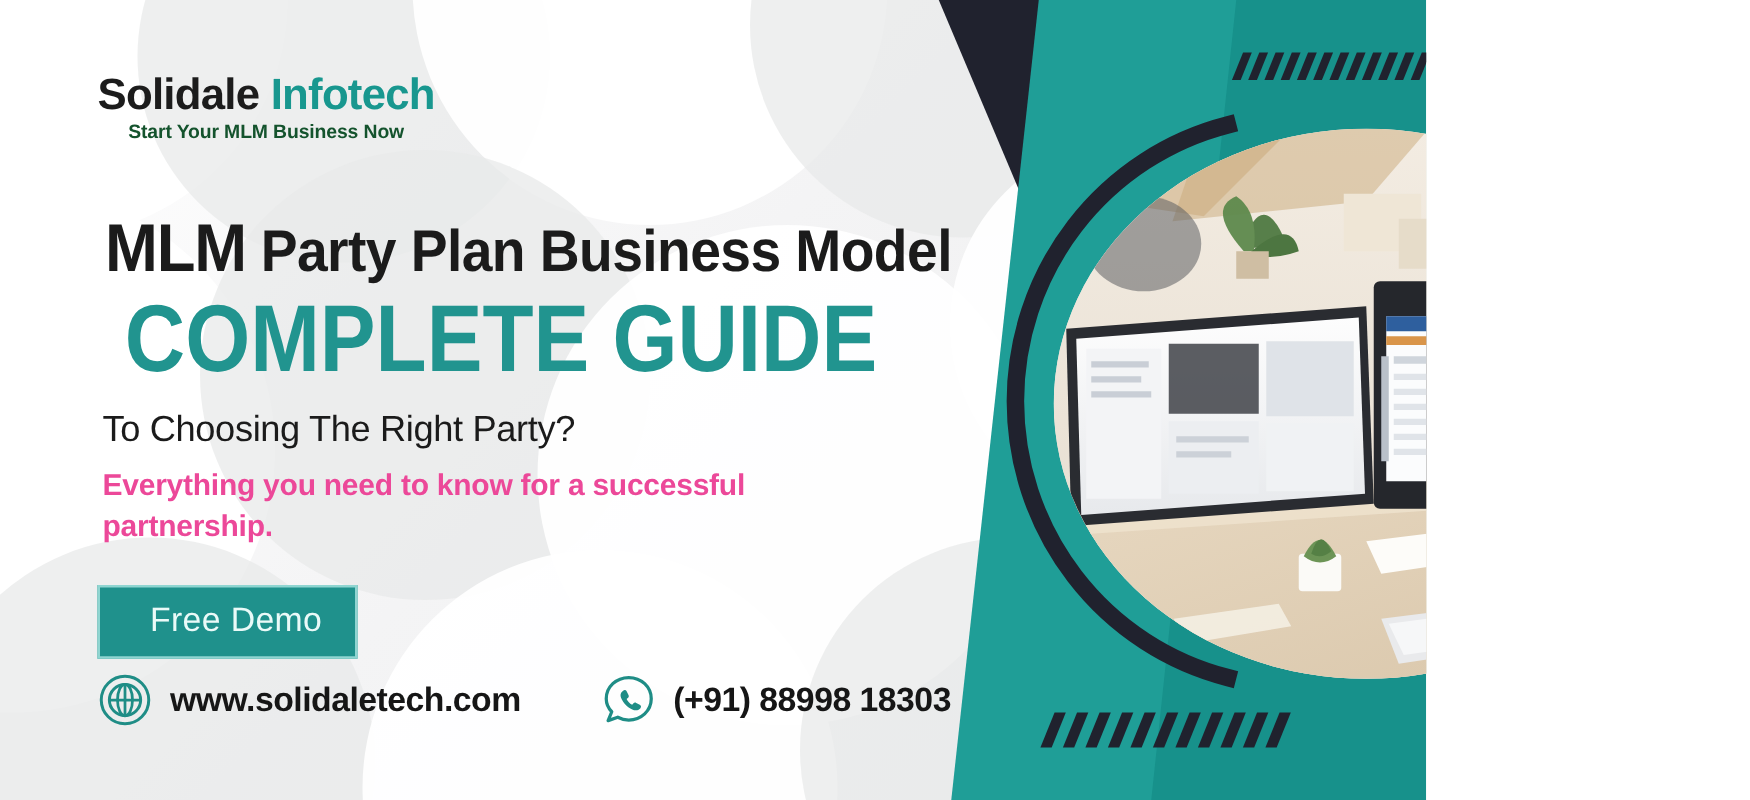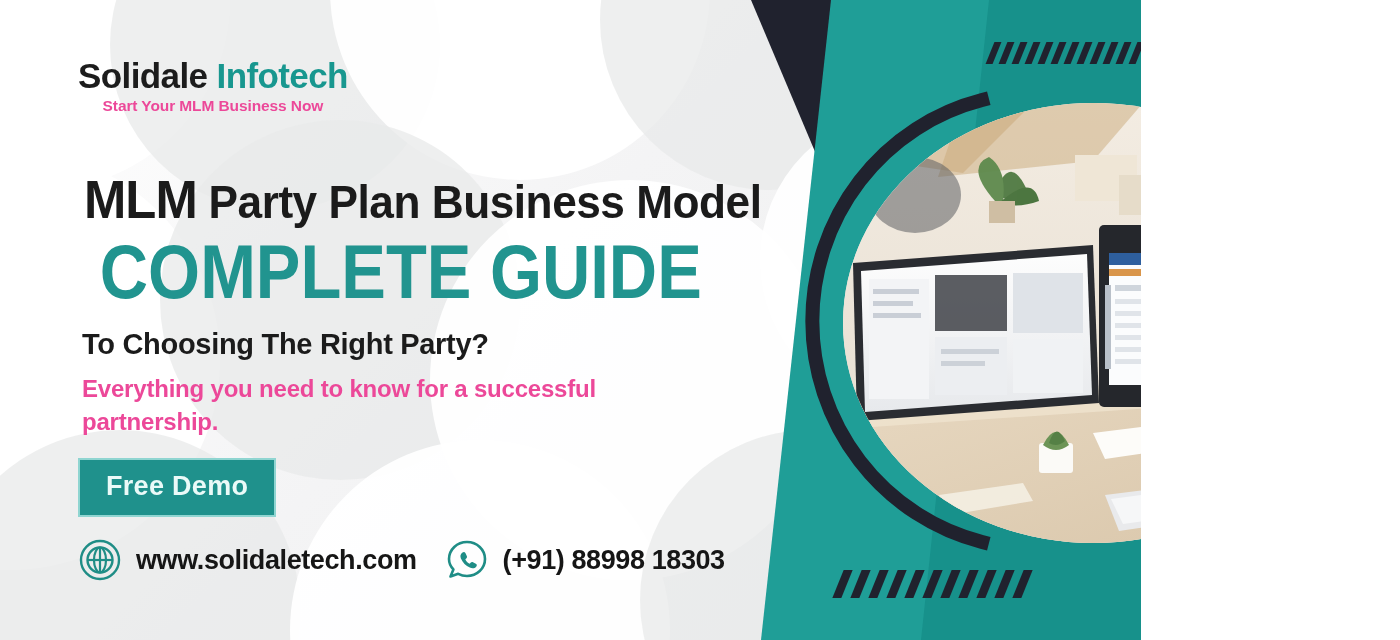--- a/index.html
+++ b/index.html
@@ -119,21 +119,21 @@
     letter-spacing: -0.6px;
     line-height: 1.05;
     white-space: nowrap;
   }
   .logo-main .part-a { color: #1c1c1c; }
   .logo-main .part-b { color: #18978f; }
   .logo-tagline {
     margin-top: 2px;
     font-size: 15.5px;
     font-weight: bold;
-    color: #ec4899;
+    color: #14532d;
     letter-spacing: -0.1px;
     text-align: center;
     white-space: nowrap;
   }
 
   
   .headline {
     position: absolute;
     left: 84px;
     top: 172px;
@@ -166,60 +166,61 @@
     white-space: nowrap;
     transform: scaleX(0.88);
     transform-origin: left center;
   }
 
   .sub-question {
     position: absolute;
     left: 82px;
     top: 328px;
     font-size: 29px;
-    font-weight: bold;
+    font-weight: normal;
     color: #1b1b1b;
     letter-spacing: -0.3px;
     white-space: nowrap;
   }
   .sub-desc {
     position: absolute;
     left: 82px;
     top: 372px;
     width: 560px;
     font-size: 24px;
     font-weight: bold;
     color: #ec4899;
     line-height: 1.38;
     letter-spacing: -0.2px;
   }
 
   
   .cta {
     position: absolute;
     left: 78px;
-    top: 458px;
-    padding: 11px 26px 13px 26px;
+    top: 468px;
+    padding: 11px 26px 13px 40px;
     background: #1f918c;
     border: 2px solid #8fd5d1;
     color: #eafaf8;
     font-size: 27px;
-    font-weight: bold;
+    font-weight: normal;
     letter-spacing: 0.3px;
     cursor: pointer;
     display: inline-block;
   }
 
   
   .contact {
     position: absolute;
     left: 78px;
     top: 538px;
     display: flex;
     align-items: center;
+    gap: 36px;
   }
   .contact-item {
     display: flex;
     align-items: center;
   }
   .contact-item + .contact-item { margin-left: 28px; }
   .contact-icon {
     width: 44px;
     height: 44px;
     flex: 0 0 44px;

